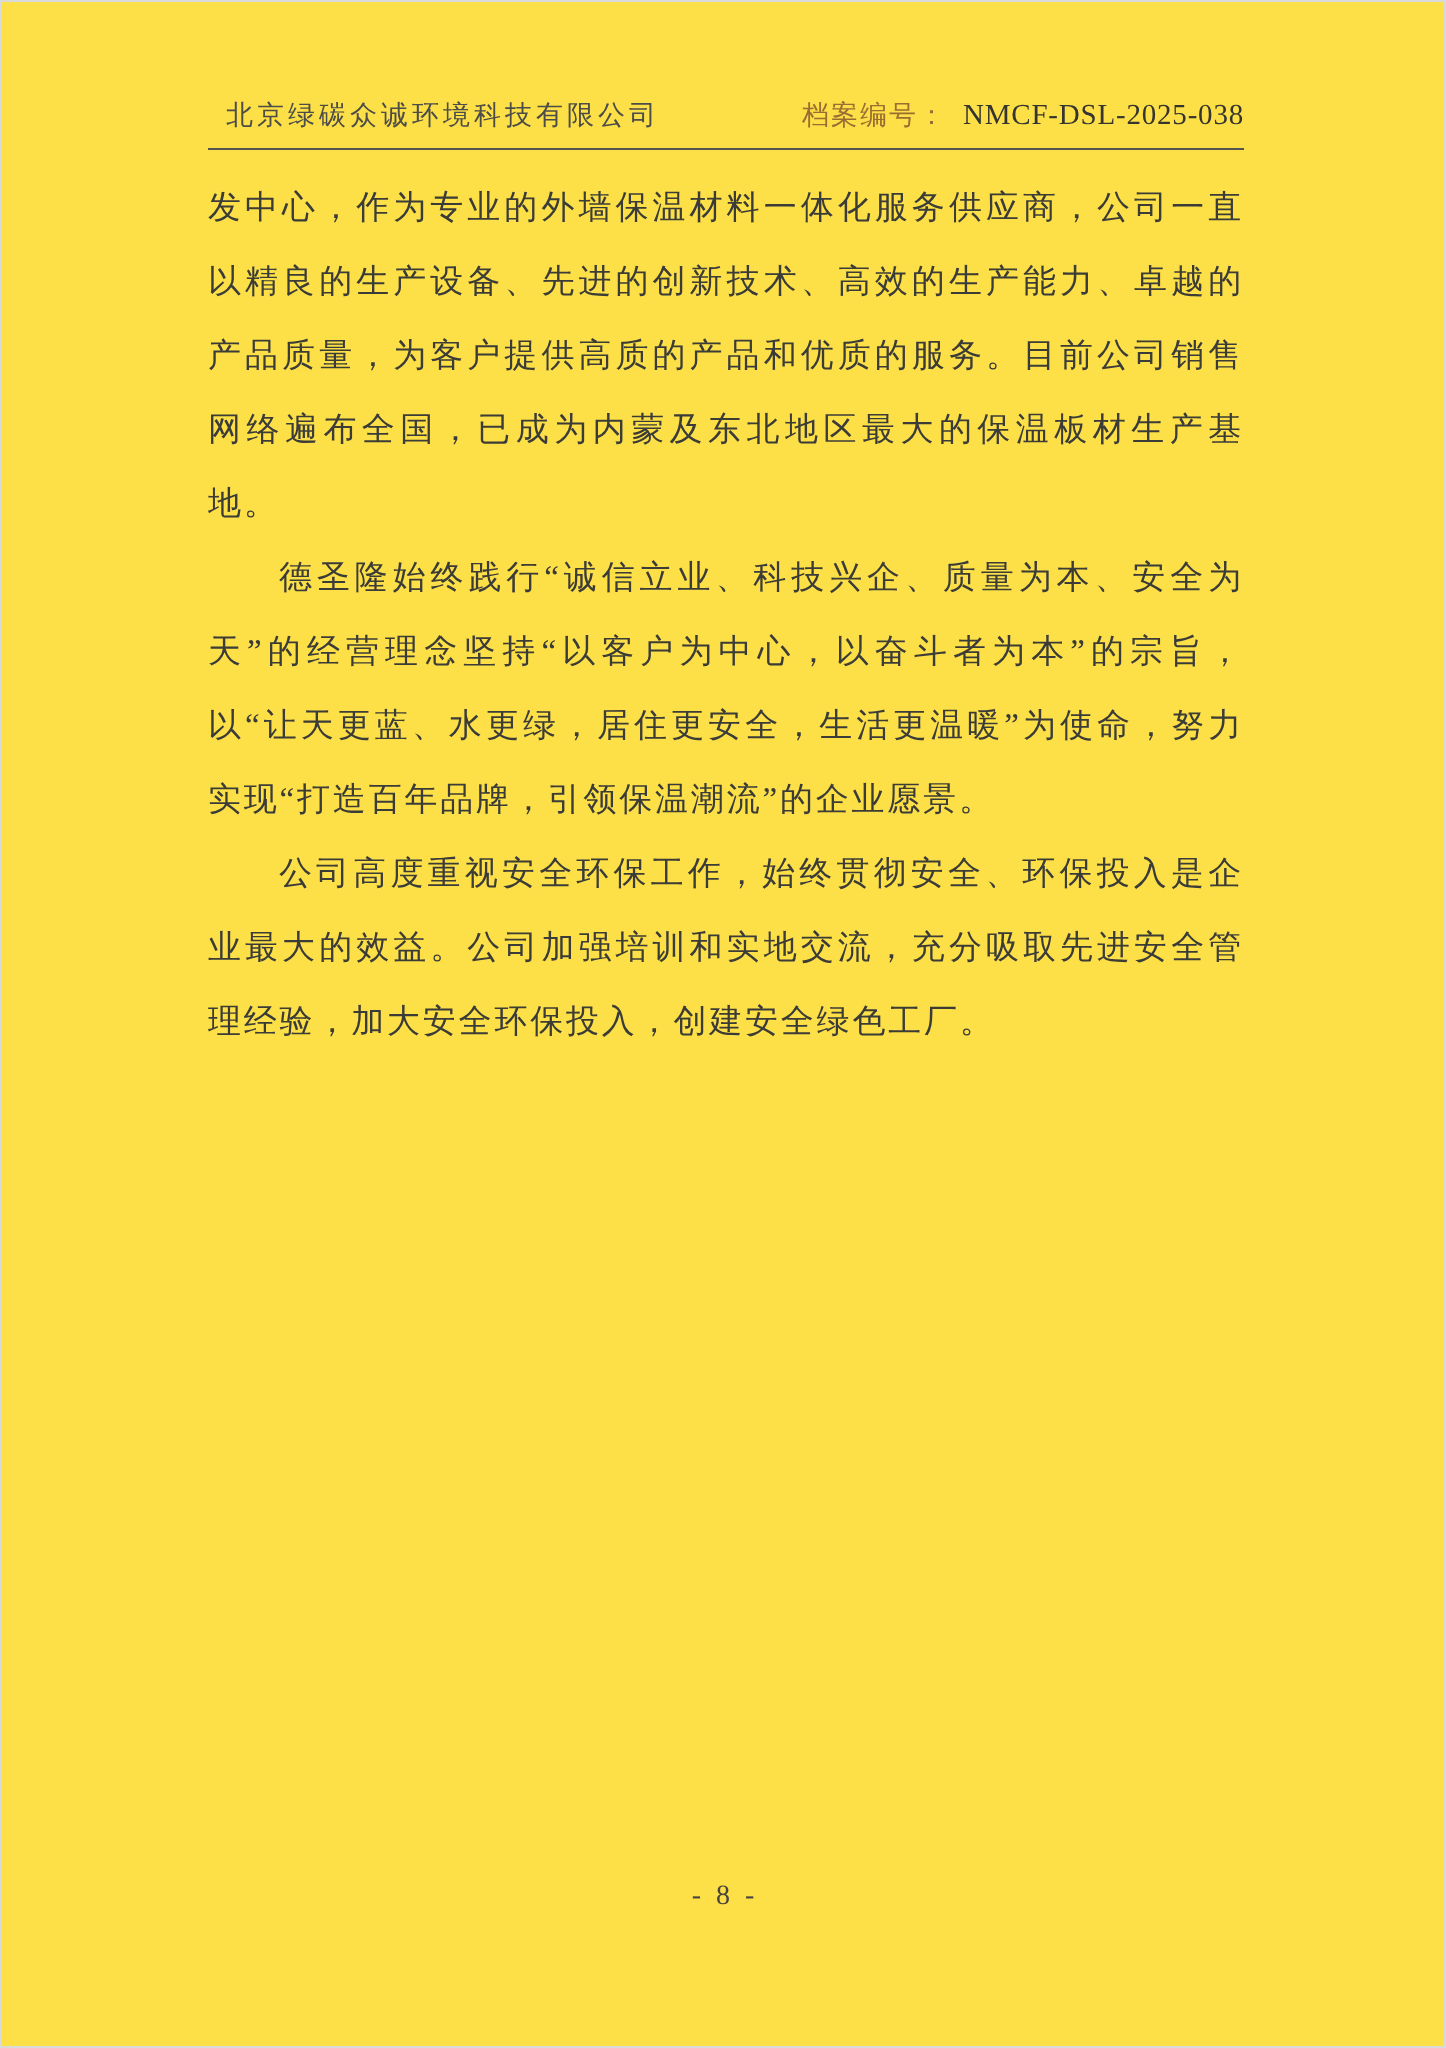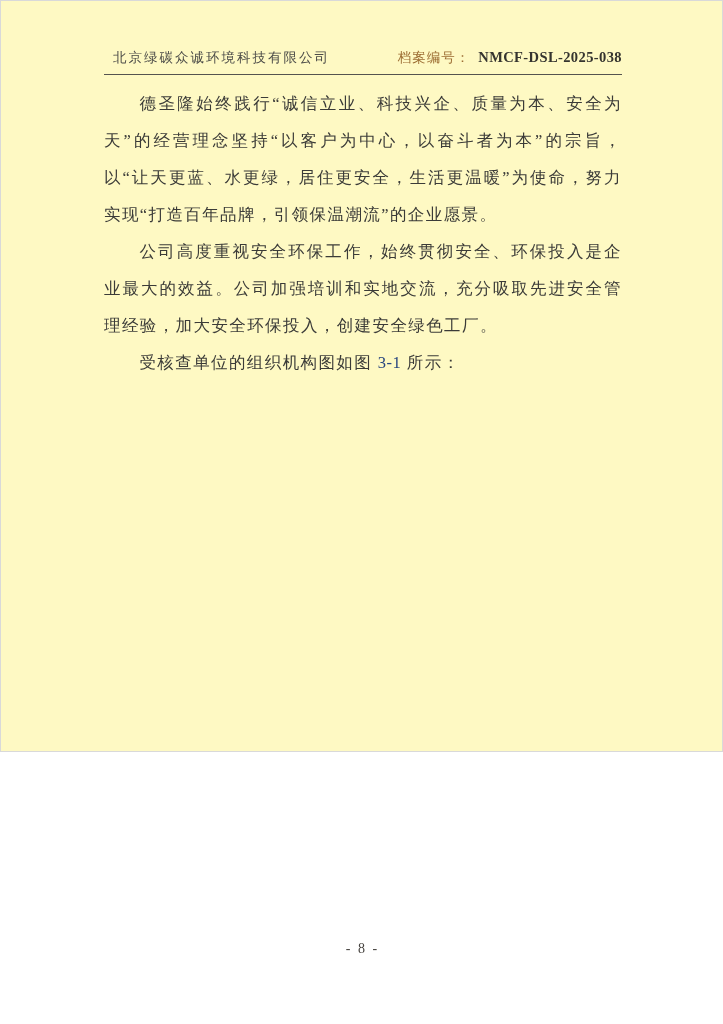--- a/index.html
+++ b/index.html
@@ -5,50 +5,50 @@
   * { margin: 0; padding: 0; box-sizing: border-box; }
   html, body { background: #ffffff; }
   body {
     width: 723px; height: 1024px;
     position: relative;
     font-family: "Liberation Serif", "DejaVu Serif", serif;
     overflow: hidden;
   }
   .page {
     position: absolute; left: 0; top: 0;
-    width: 723px; height: 752px;
-    background: #fef9c3;
+    width: 723px; height: 1024px;
+    background: #fde047;
     border: 1px solid #d9d9d9;
   }
   
   .header {
     position: absolute;
     left: 103px; top: 48px; width: 518px;
     display: flex; justify-content: space-between; align-items: flex-end;
   }
   .header .company {
     padding-left: 9px;
     font-size: 13.5px;
     letter-spacing: 2px;
     color: #4c4c48;
     white-space: nowrap;
   }
   .header .archive {
-    display: flex; align-items: flex-start; gap: 8px; white-space: nowrap;
+    display: flex; align-items: center; gap: 8px; white-space: nowrap;
   }
   .header .archive-label {
     font-size: 13.5px;
     letter-spacing: 1px;
     color: #9c6d33;
   }
   .header .archive-code {
     font-size: 14.5px;
     letter-spacing: 0.4px;
     color: #35342f;
-    font-weight: 700;
+    font-weight: 400;
   }
   .header-rule {
     position: absolute;
     left: 103px; top: 73px; width: 518px;
     border-top: 1.6px solid #55544f;
   }
   
   .doc-body {
     position: absolute;
     left: 103px; top: 84px; width: 518px;
@@ -85,24 +85,22 @@
   <div class="header">
     <span class="company">北京绿碳众诚环境科技有限公司</span>
     <span class="archive">
       <span class="archive-label">档案编号：</span>
       <span class="archive-code">NMCF-DSL-2025-038</span>
     </span>
   </div>
   <div class="header-rule"></div>
 
   <div class="doc-body">
+    <p>发中心，作为专业的外墙保温材料一体化服务供应商，公司一直以精良的生产设备、先进的创新技术、高效的生产能力、卓越的产品质量，为客户提供高质的产品和优质的服务。目前公司销售网络遍布全国，已成为内蒙及东北地区最大的保温板材生产基地。</p>
     <p class="indent">德圣隆始终践行“诚信立业、科技兴企、质量为本、安全为天”的经营理念坚持“以客户为中心，以奋斗者为本”的宗旨，以“让天更蓝、水更绿，居住更安全，生活更温暖”为使命，努力实现“打造百年品牌，引领保温潮流”的企业愿景。</p>
     <p class="indent">公司高度重视安全环保工作，始终贯彻安全、环保投入是企业最大的效益。公司加强培训和实地交流，充分吸取先进安全管理经验，加大安全环保投入，创建安全绿色工厂。</p>
-    <p class="indent">
-      <span>受核查单位的组织机构图如图 </span><span class="figure-ref">3-1</span><span> 所示：</span>
-    </p>
   </div>
 
   <div class="footer">
     <span class="page-number">- 8 -</span>
   </div>
 
 </div>
 
 </body></html>

